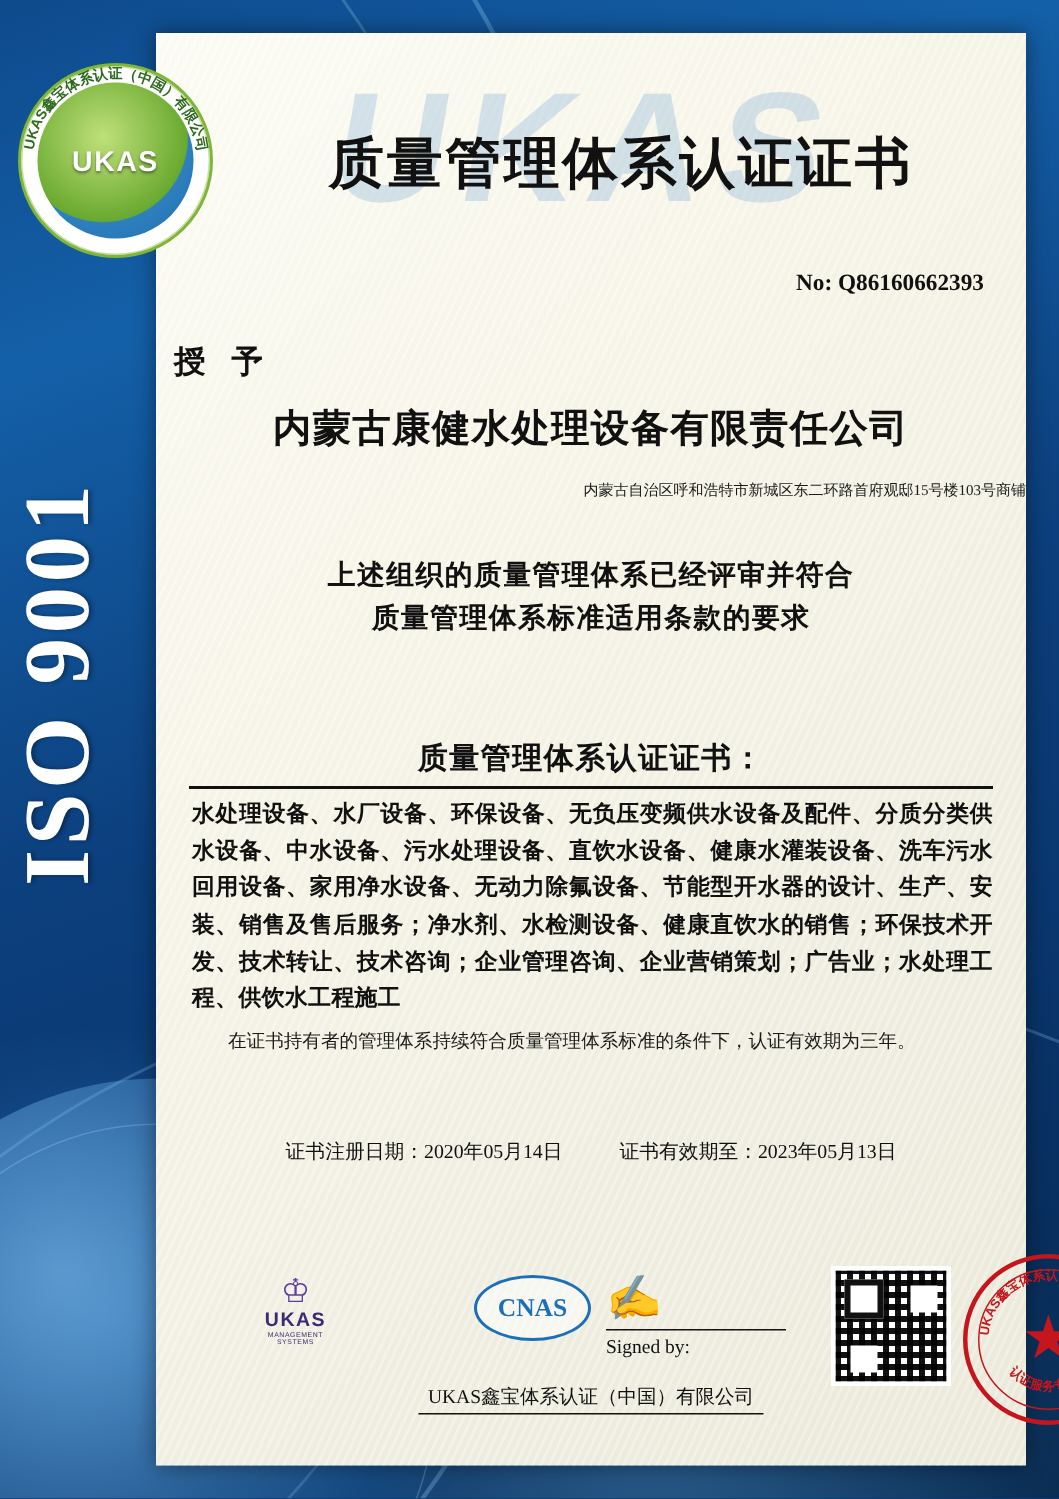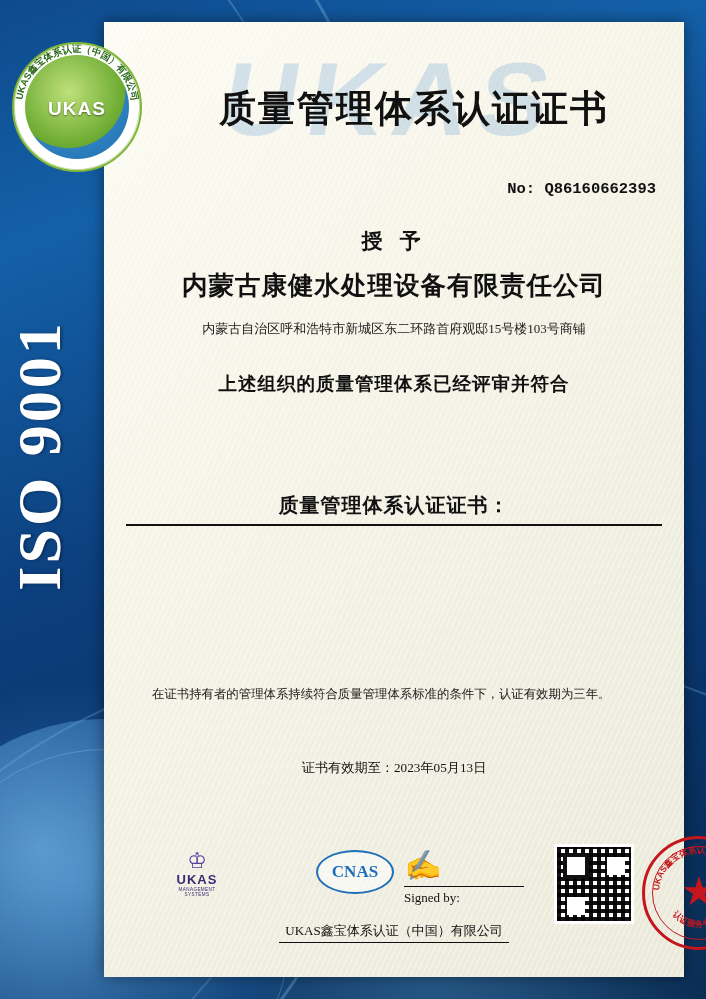--- a/index.html
+++ b/index.html
@@ -97,33 +97,33 @@
     font-family:"Liberation Sans",sans-serif;font-size:9.5px;fill:#2d6a1f;font-weight:bold;
   }
   
   .title{
     position:absolute;left:60px;top:62px;width:500px;text-align:center;
     font-family:"Liberation Serif",serif;font-weight:bold;
     font-size:37px;color:#111;letter-spacing:2px;
   }
   .no-line{
     position:absolute;right:28px;top:158px;
-    font-family:Liberation Mono, monospace;font-size:15.5px;color:#111;font-weight:bold;
+    font-family:Liberation Serif, serif;font-size:15.5px;color:#111;font-weight:bold;
   }
   .grant{
-    position:absolute;left:0;right:0;top:205px;text-align:center;
-    font-size:21px;font-weight:bold;color:#111;letter-spacing:6px;
+    position:absolute;left:0;right:0;top:205px;
+    font-size:21px;font-weight:bold;color:#111;letter-spacing:6px;padding-left:12px;
   }
   .company{
     position:absolute;left:0;right:0;top:246px;text-align:center;
     font-size:25.5px;font-weight:bold;color:#111;letter-spacing:1px;
   }
   .address{
-    position:absolute;left:0;right:0;top:298px;text-align:center;
-    font-size:13px;color:#1a1a1a;
+    position:absolute;left:0;right:0;top:298px;text-align:right;
+    font-size:10px;color:#1a1a1a;
   }
   .stmt{
     position:absolute;left:0;right:0;top:348px;text-align:center;
     font-size:18.5px;font-weight:bold;color:#111;line-height:1.55;
   }
   .stmt div{letter-spacing:1px;text-align:center;}
   .scope-title{
     position:absolute;left:0;right:0;top:470px;text-align:center;
     font-size:20px;font-weight:bold;color:#111;letter-spacing:1px;
   }
@@ -241,30 +241,35 @@
       <span>No:</span>
       <span>Q86160662393</span>
     </div>
 
     <div class="grant">授 予</div>
     <div class="company">内蒙古康健水处理设备有限责任公司</div>
     <div class="address">内蒙古自治区呼和浩特市新城区东二环路首府观邸15号楼103号商铺</div>
 
     <div class="stmt">
       <div>上述组织的质量管理体系已经评审并符合</div>
+      <div>质量管理体系标准适用条款的要求</div>
     </div>
 
     <div class="scope-title">质量管理体系认证证书：</div>
     <div class="rule"></div>
+    <div class="scope-body">水处理设备、水厂设备、环保设备、无负压变频供水设备及配件、分质分类供水设备、中水设备、污水处理设备、直饮水设备、健康水灌装设备、洗车污水回用设备、家用净水设备、无动力除氟设备、节能型开水器的设计、生产、安装、销售及售后服务；净水剂、水检测设备、健康直饮水的销售；环保技术开发、技术转让、技术咨询；企业管理咨询、企业营销策划；广告业；水处理工程、供饮水工程施工</div>
 
     <div class="note">
       <div>在证书持有者的管理体系持续符合质量管理体系标准的条件下，认证有效期为三年。</div>
     </div>
 
     <div class="dates">
+      <div>
+        <span>证书注册日期：</span><span>2020年05月14日</span>
+      </div>
       <div>
         <span>证书有效期至：</span><span>2023年05月13日</span>
       </div>
     </div>
 
     <div class="marks">
 
       <div class="mk mk-ukas">
         <div class="crown">♔</div>
         <div class="nm">UKAS</div>

